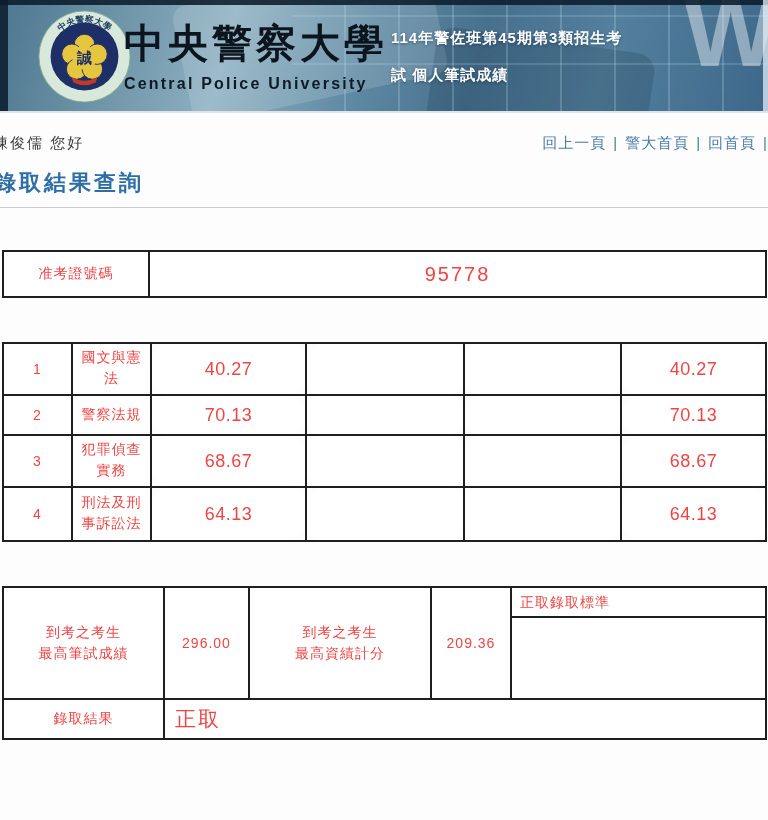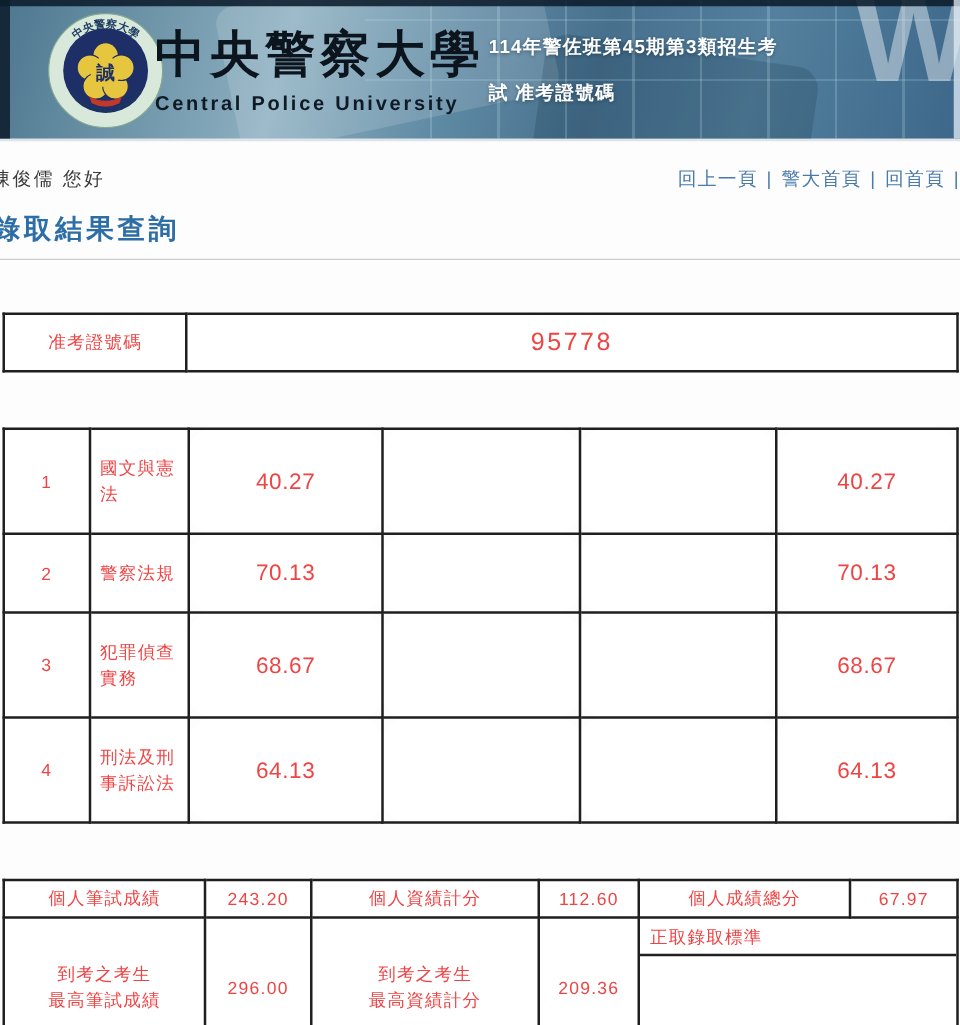--- a/index.html
+++ b/index.html
@@ -50,21 +50,21 @@
   td { border:2px solid #1f1f1f; font-size:14px; color:#ef4444; text-align:center;
     vertical-align:middle; padding:2px 4px; letter-spacing:1px; background:#fff; overflow:hidden; }
   .multiline { white-space:pre-line; line-height:1.5; }
 
   .ticket-table { margin-top:42px; }
   .ticket-table tr { height:46px; }
   .ticket-value { font-size:20px; letter-spacing:2px; font-family:"Liberation Sans","DejaVu Sans",sans-serif; }
 
   .score-table { margin-top:44px; }
   .score-table .hdr { line-height:1.55; }
-  .score-table .subj { text-align:left; padding:20px 7px; line-height:1.5; }
+  .score-table .subj { text-align:center; padding:4px 7px; line-height:1.5;font-family:Liberation Mono, monospace; }
   .score-table .num { font-size:18px; letter-spacing:.5px;border-radius:20px; }
 
   .summary-table { margin-top:44px; }
   .std-cell { padding:0; vertical-align:top; }
   .std-header { height:30px; line-height:29px; text-align:left; padding-left:8px;
     border-bottom:2px solid #1f1f1f; font-size:14px; letter-spacing:1px; }
   .nested { border-collapse:separate; border-spacing:0 3px; width:calc(100% - 6px);
     margin-left:6px; margin-top:-3px; table-layout:fixed; }
   .nested td { border:2px solid #1f1f1f; }
   .nested .n-value { border-left:none; font-size:15px; }
@@ -106,21 +106,21 @@
     <text x="50" y="57.5" font-size="16" fill="#1d2f66" text-anchor="middle">誠</text>
   </svg>
 
   <div class="uni-names">
     <div class="uni-zh">中央警察大學</div>
     <div class="uni-en">Central Police University</div>
   </div>
 
   <div class="sys-title">
     <div>114年警佐班第45期第3類招生考</div>
-    <div>試 准考證號碼</div>
+    <div>試 個人筆試成績</div>
   </div>
 
   <div class="edge-left"></div>
   <div class="edge-top"></div>
   <div class="edge-right"></div>
 </div>
 
 <div class="userbar">
   <span class="greeting">陳俊儒 您好</span>
   <span class="navlinks">
@@ -192,28 +192,20 @@
 <table class="summary-table">
   <colgroup>
     <col style="width:161px">
       <col style="width:85px">
       <col style="width:182px">
     <col style="width:80px">
       <col style="width:169px">
       <col style="width:86px">
   </colgroup>
   <tbody>
-      <tr style="height:30px">
-    <td>個人筆試成績</td>
-    <td class="num">243.20</td>
-    <td>個人資績計分</td>
-    <td class="num">112.60</td>
-    <td>個人成績總分</td>
-    <td class="num">67.97</td>
-  </tr>
   <tr style="height:112px">
     <td class="multiline">到考之考生
 最高筆試成績</td>
     <td class="num">296.00</td>
     <td class="multiline">到考之考生
 最高資績計分</td>
     <td class="num">209.36</td>
     <td colspan="2" class="std-cell">
       <div class="std-header">正取錄取標準</div>
     </td>

